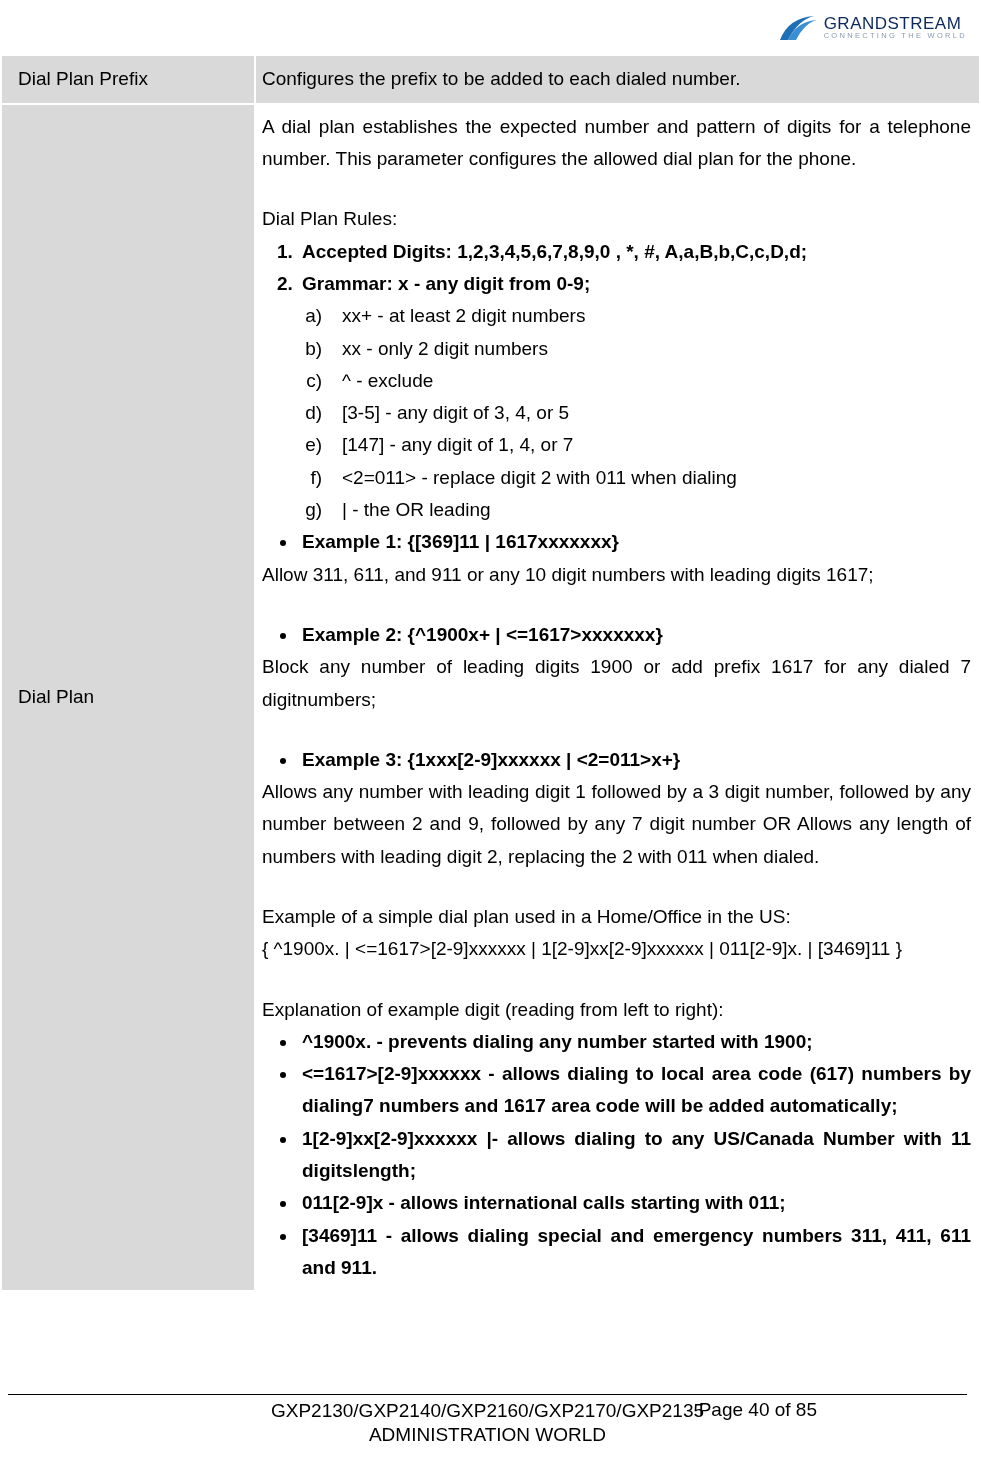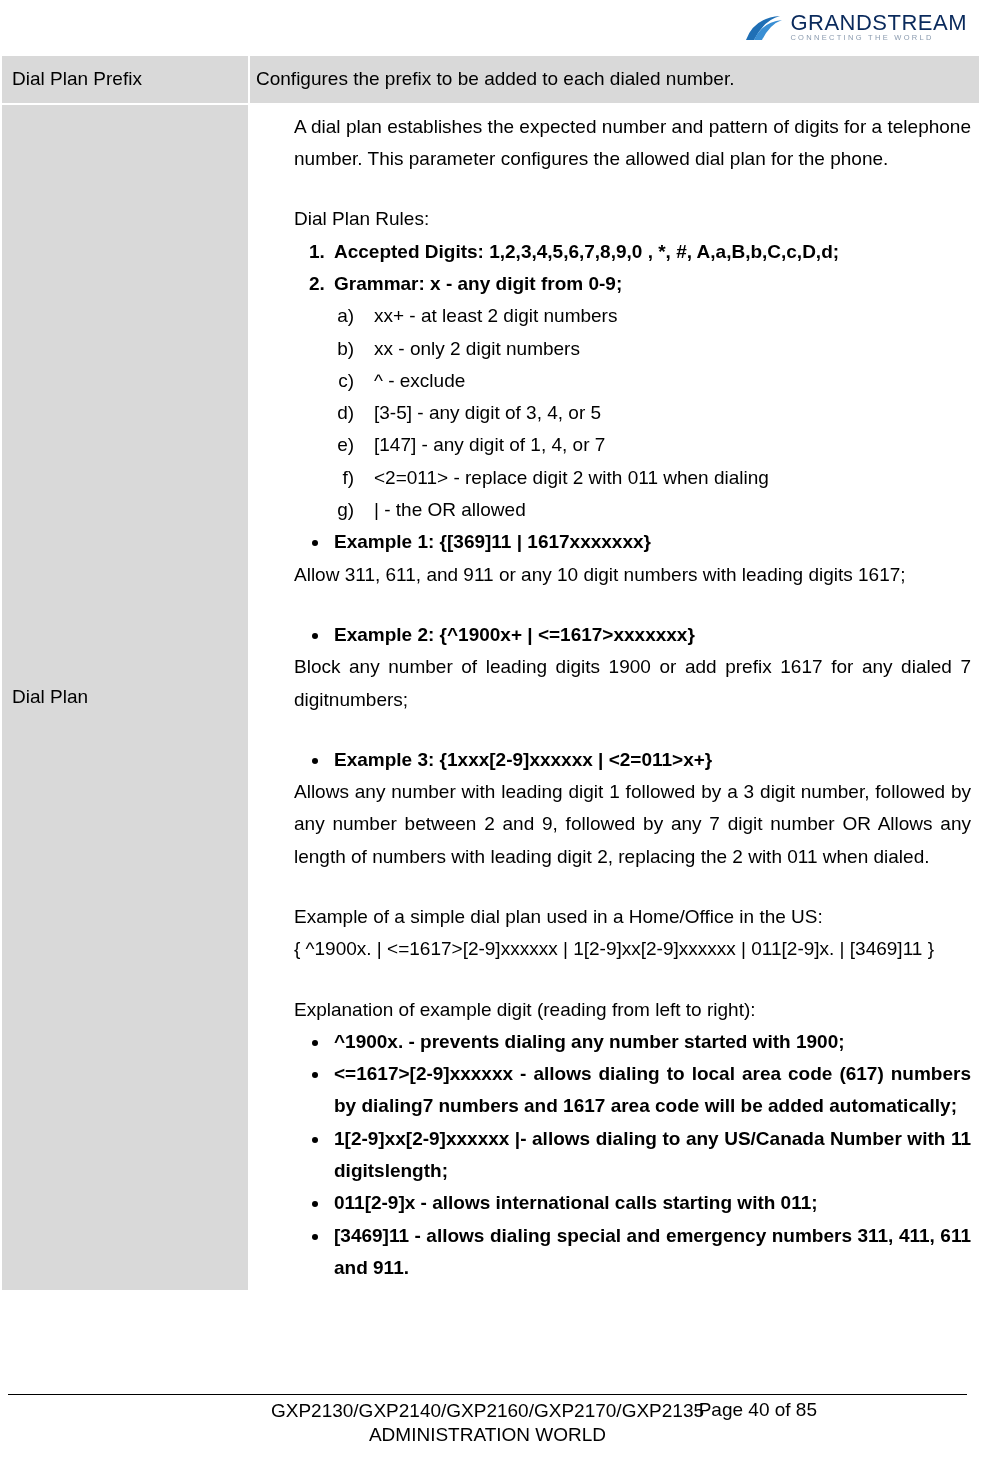--- a/index.html
+++ b/index.html
@@ -34,21 +34,21 @@
       height: 34px;
     }
     .logo-text {
       display: flex;
       flex-direction: column;
       line-height: 1;
     }
     .logo-brand {
       font-family: Arial, sans-serif;
       font-weight: 400;
-      font-size: 22px;
+      font-size: 17px;
       letter-spacing: 0.5px;
       color: #0a2a5c;
     }
     .logo-tag {
       font-size: 7.5px;
       letter-spacing: 2.3px;
       color: #8a9aae;
       margin-top: 0;
     }
 
@@ -66,29 +66,28 @@
     table.params tr:first-child td {
       background: #d9d9d9;
       vertical-align: middle;
       padding-top: 8px;
       padding-bottom: 8px;
     }
     table.params td.label {
       width: 228px;
       background: #d9d9d9;
       vertical-align: middle;
-      padding-left: 10px;
+      padding-left: 16px;
     }
     table.params td.desc {
       text-align: justify;
       padding-left: 6px;
     }
     .content {
       line-height: 1.7;
-      margin-left: 38px;
     }
     .content p { margin: 0; }
     .content .spacer { height: 28px; }
 
     ol.numbered {
       margin: 0;
       padding-left: 36px;
       list-style: decimal;
     }
     ol.numbered > li {
@@ -179,21 +178,21 @@
             <li>Accepted Digits: 1,2,3,4,5,6,7,8,9,0 , *, #, A,a,B,b,C,c,D,d;</li>
             <li>Grammar: x - any digit from 0-9;</li>
           </ol>
           <ol class="alpha" style="margin-left:36px;">
             <li>xx+ - at least 2 digit numbers</li>
             <li>xx - only 2 digit numbers</li>
             <li>^ - exclude</li>
             <li>[3-5] - any digit of 3, 4, or 5</li>
             <li>[147] - any digit of 1, 4, or 7</li>
             <li>&lt;2=011&gt; - replace digit 2 with 011 when dialing</li>
-            <li>| - the OR allowed</li>
+            <li>| - the OR leading</li>
           </ol>
           <ul class="bullets">
             <li>Example 1: {[369]11 | 1617xxxxxxx}</li>
           </ul>
           <p>Allow 311, 611, and 911 or any 10 digit numbers with leading digits 1617;</p>
           <div class="spacer"></div>
           <ul class="bullets">
             <li>Example 2: {^1900x+ | &lt;=1617&gt;xxxxxxx}</li>
           </ul>
           <p style="text-align:justify;">Block any number of leading digits 1900 or add prefix 1617 for any dialed 7 digitnumbers;</p>

